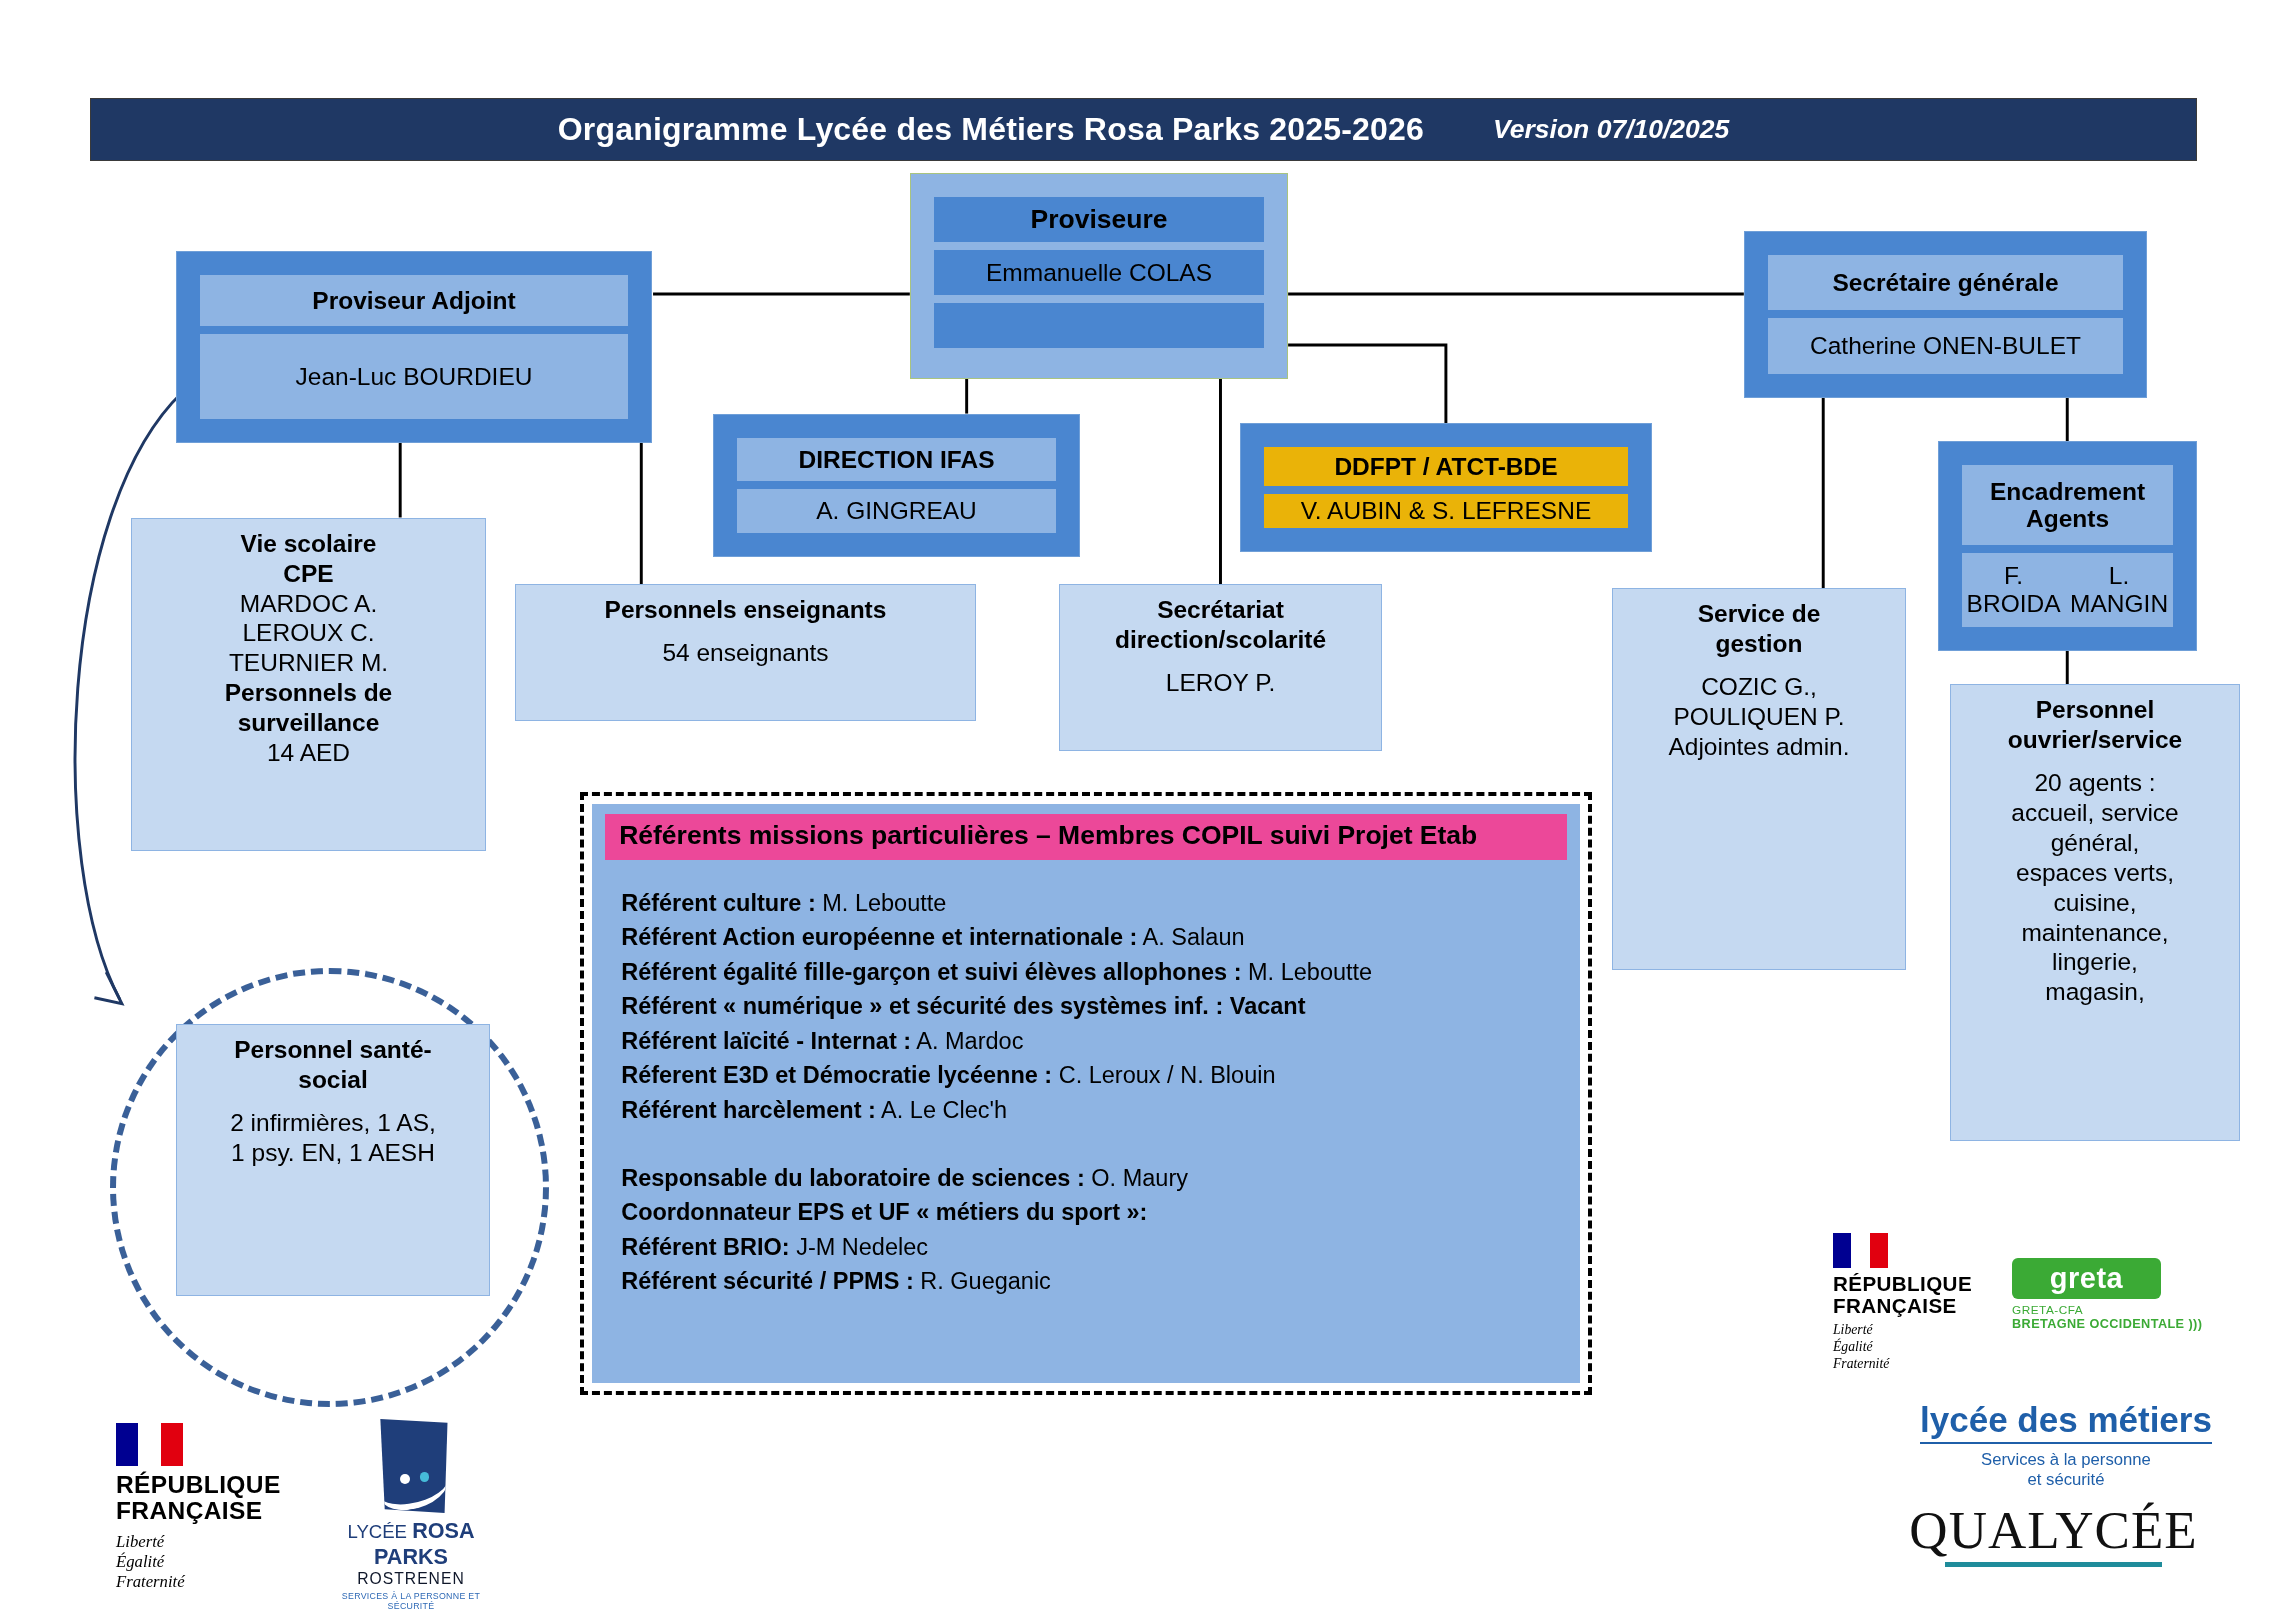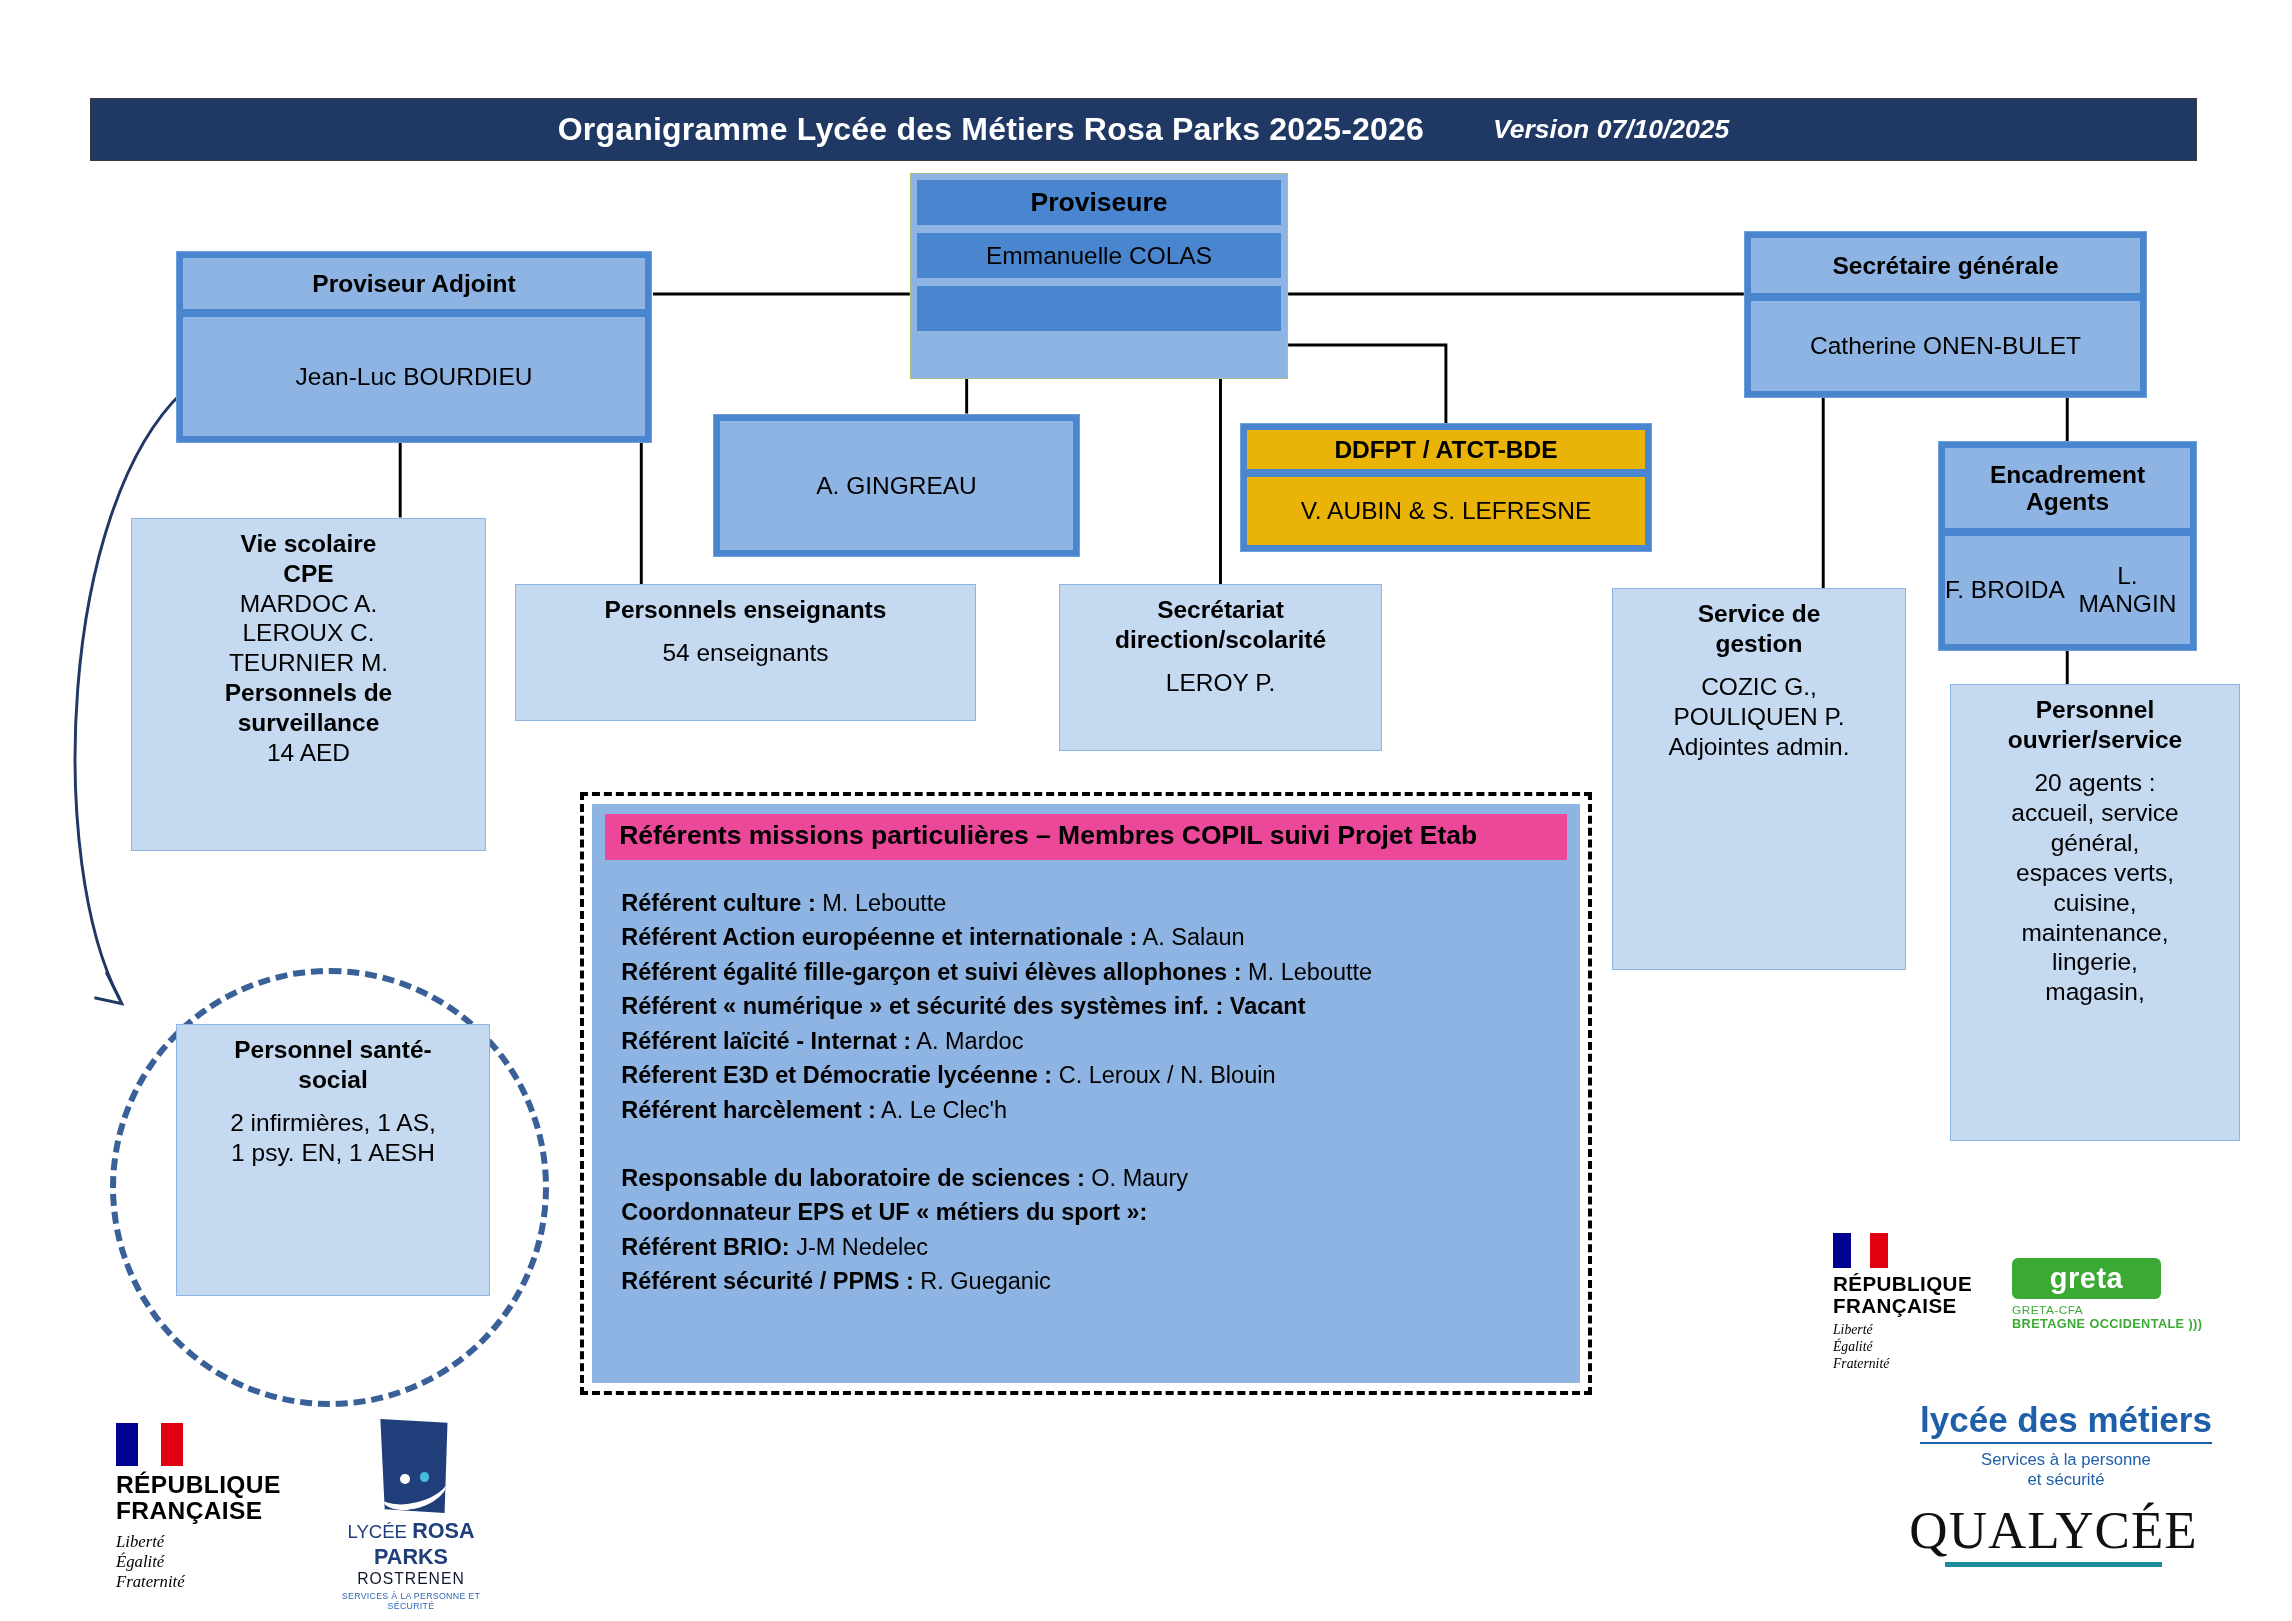--- a/index.html
+++ b/index.html
@@ -55,21 +55,21 @@
   
   .box {
     position: absolute;
     box-sizing: border-box;
   }
 
   
   .card {
     background: #4A86D0;
     border: 1px solid #6f9fd8;
-    padding: 6px;
+    padding: 23px;
     display: flex;
     flex-direction: column;
     gap: 7.8px;
   }
   .card .band {
     background: #8EB4E3;
     display: flex;
     align-items: center;
     justify-content: center;
     text-align: center;
@@ -276,20 +276,21 @@
     <div class="band role">Proviseur Adjoint</div>
     <div class="band person">Jean-Luc BOURDIEU</div>
   </div>
 
   <div class="box card" id="box-sg">
     <div class="band role">Secrétaire générale</div>
     <div class="band person">Catherine ONEN-BULET</div>
   </div>
 
   <div class="box card" id="box-ifas">
+    <div class="band role">DIRECTION IFAS</div>
     <div class="band person">A. GINGREAU</div>
   </div>
 
   <div class="box card" id="box-ddfpt">
     <div class="band role">DDFPT / ATCT-BDE</div>
     <div class="band person">V. AUBIN &amp; S. LEFRESNE</div>
   </div>
 
   <div class="box card" id="box-encadrement">
     <div class="band role">

